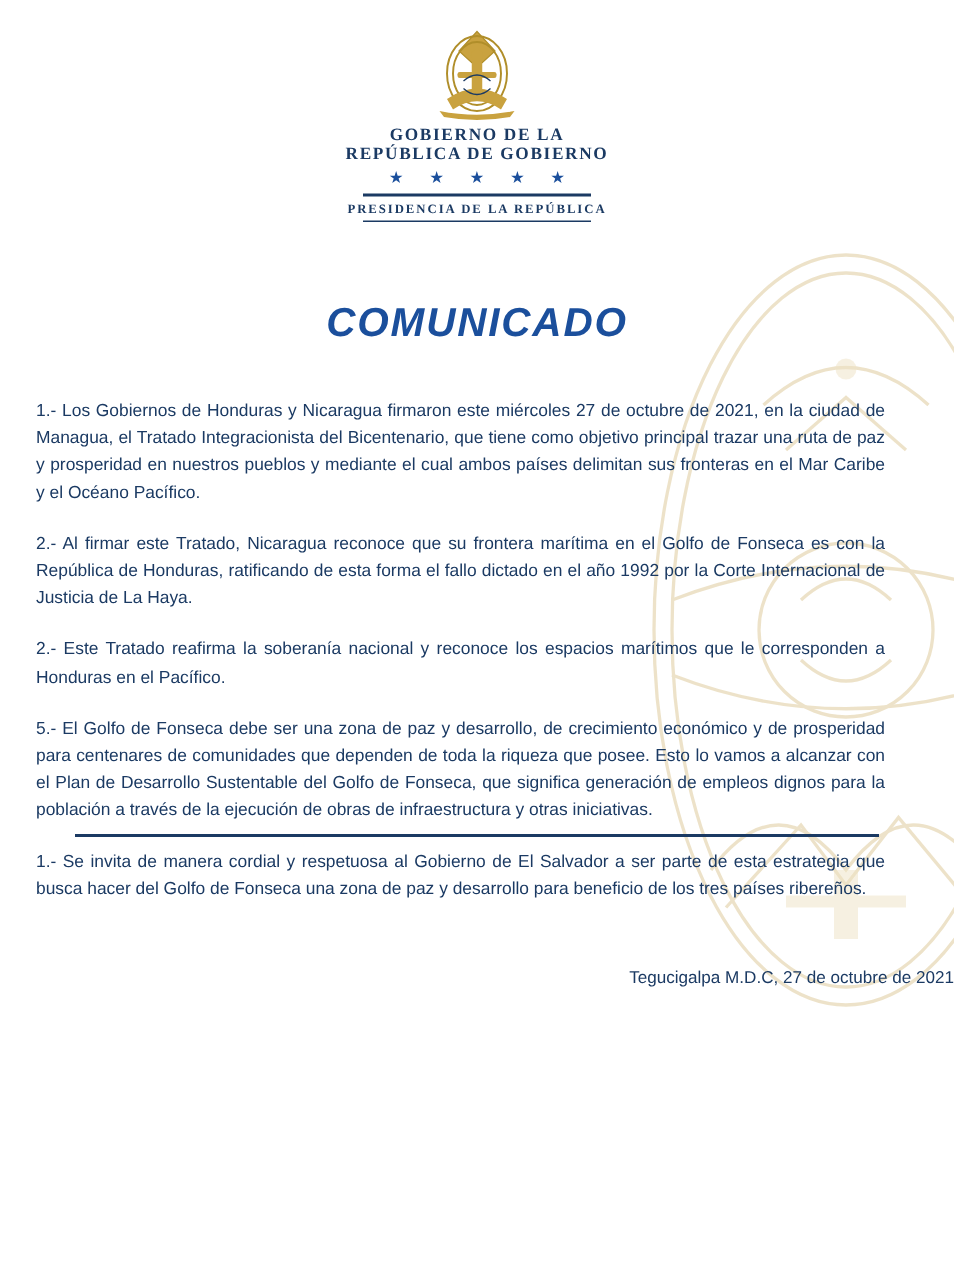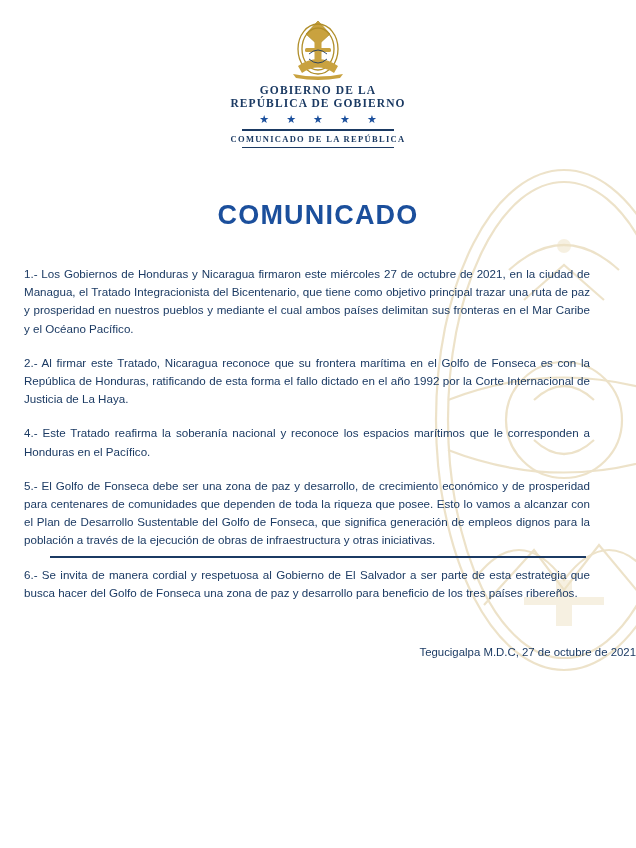--- a/index.html
+++ b/index.html
@@ -93,20 +93,21 @@
   
   .doc-title {
     text-align: center;
     font-family: "Liberation Sans", sans-serif;
     font-weight: bold;
     font-size: 27px;
     letter-spacing: 1.2px;
     color: #1b4f9c;
     margin-top: 52px;
     margin-bottom: 10px;
+    font-style: italic;
   }
 
   
   .body-copy {
     margin: 34px 46px 0 24px;
     font-size: 11.6px;
     line-height: 18.2px;
     text-align: justify;
     color: #1b3a63;
   }
@@ -184,31 +185,31 @@
             <path d="M24 36 q9 -8 18 0"></path>
             <path d="M24 41 q9 8 18 0"></path>
           </g>
         </svg>
       </div>
 
       <div class="gov-line1">GOBIERNO DE LA</div>
       <div class="gov-line2">REPÚBLICA DE GOBIERNO</div>
       <div class="stars">★ ★ ★ ★ ★</div>
       <div class="rule-top"></div>
-      <div class="presidencia">COMUNICADO DE LA REPÚBLICA</div>
+      <div class="presidencia">PRESIDENCIA DE LA REPÚBLICA</div>
       <div class="rule-top2"></div>
     </div>
 
     <h1 class="doc-title">COMUNICADO</h1>
 
     <div class="body-copy">
       <p>1.- Los Gobiernos de Honduras y Nicaragua firmaron este miércoles 27 de octubre de 2021, en la ciudad de Managua, el Tratado Integracionista del Bicentenario, que tiene como objetivo principal trazar una ruta de paz y prosperidad en nuestros pueblos y mediante el cual ambos países delimitan sus fronteras en el Mar Caribe y el Océano Pacífico.</p>
       <p>2.- Al firmar este Tratado, Nicaragua reconoce que su frontera marítima en el Golfo de Fonseca es con la República de Honduras, ratificando de esta forma el fallo dictado en el año 1992 por la Corte Internacional de Justicia de La Haya.</p>
-      <p>4.- Este Tratado reafirma la soberanía nacional y reconoce los espacios marítimos que le corresponden a Honduras en el Pacífico.</p>
+      <p>2.- Este Tratado reafirma la soberanía nacional y reconoce los espacios marítimos que le corresponden a Honduras en el Pacífico.</p>
       <p>5.- El Golfo de Fonseca debe ser una zona de paz y desarrollo, de crecimiento económico y de prosperidad para centenares de comunidades que dependen de toda la riqueza que posee. Esto lo vamos a alcanzar con el Plan de Desarrollo Sustentable del Golfo de Fonseca, que significa generación de empleos dignos para la población a través de la ejecución de obras de infraestructura y otras iniciativas.</p>
-      <p>6.- Se invita de manera cordial y respetuosa al Gobierno de El Salvador a ser parte de esta estrategia que busca hacer del Golfo de Fonseca una zona de paz y desarrollo para beneficio de los tres países ribereños.</p>
+      <p>1.- Se invita de manera cordial y respetuosa al Gobierno de El Salvador a ser parte de esta estrategia que busca hacer del Golfo de Fonseca una zona de paz y desarrollo para beneficio de los tres países ribereños.</p>
     </div>
 
     <div class="place-date">Tegucigalpa M.D.C, 27 de octubre de 2021</div>
   </div>
 
   <div class="rule-bottom"></div>
 </div>
 
 </body></html>

